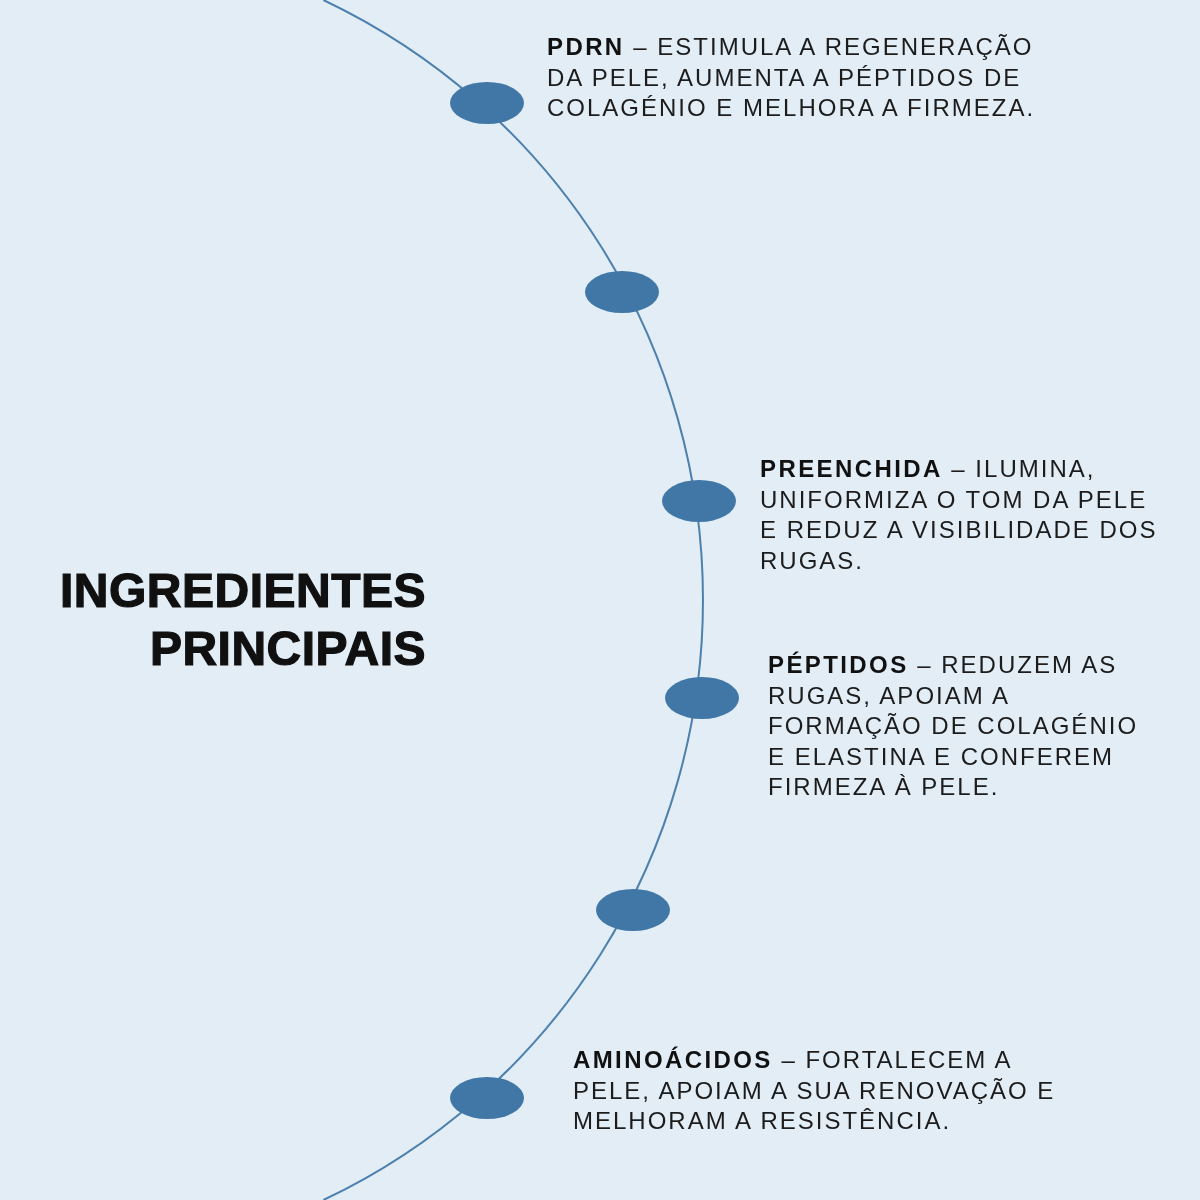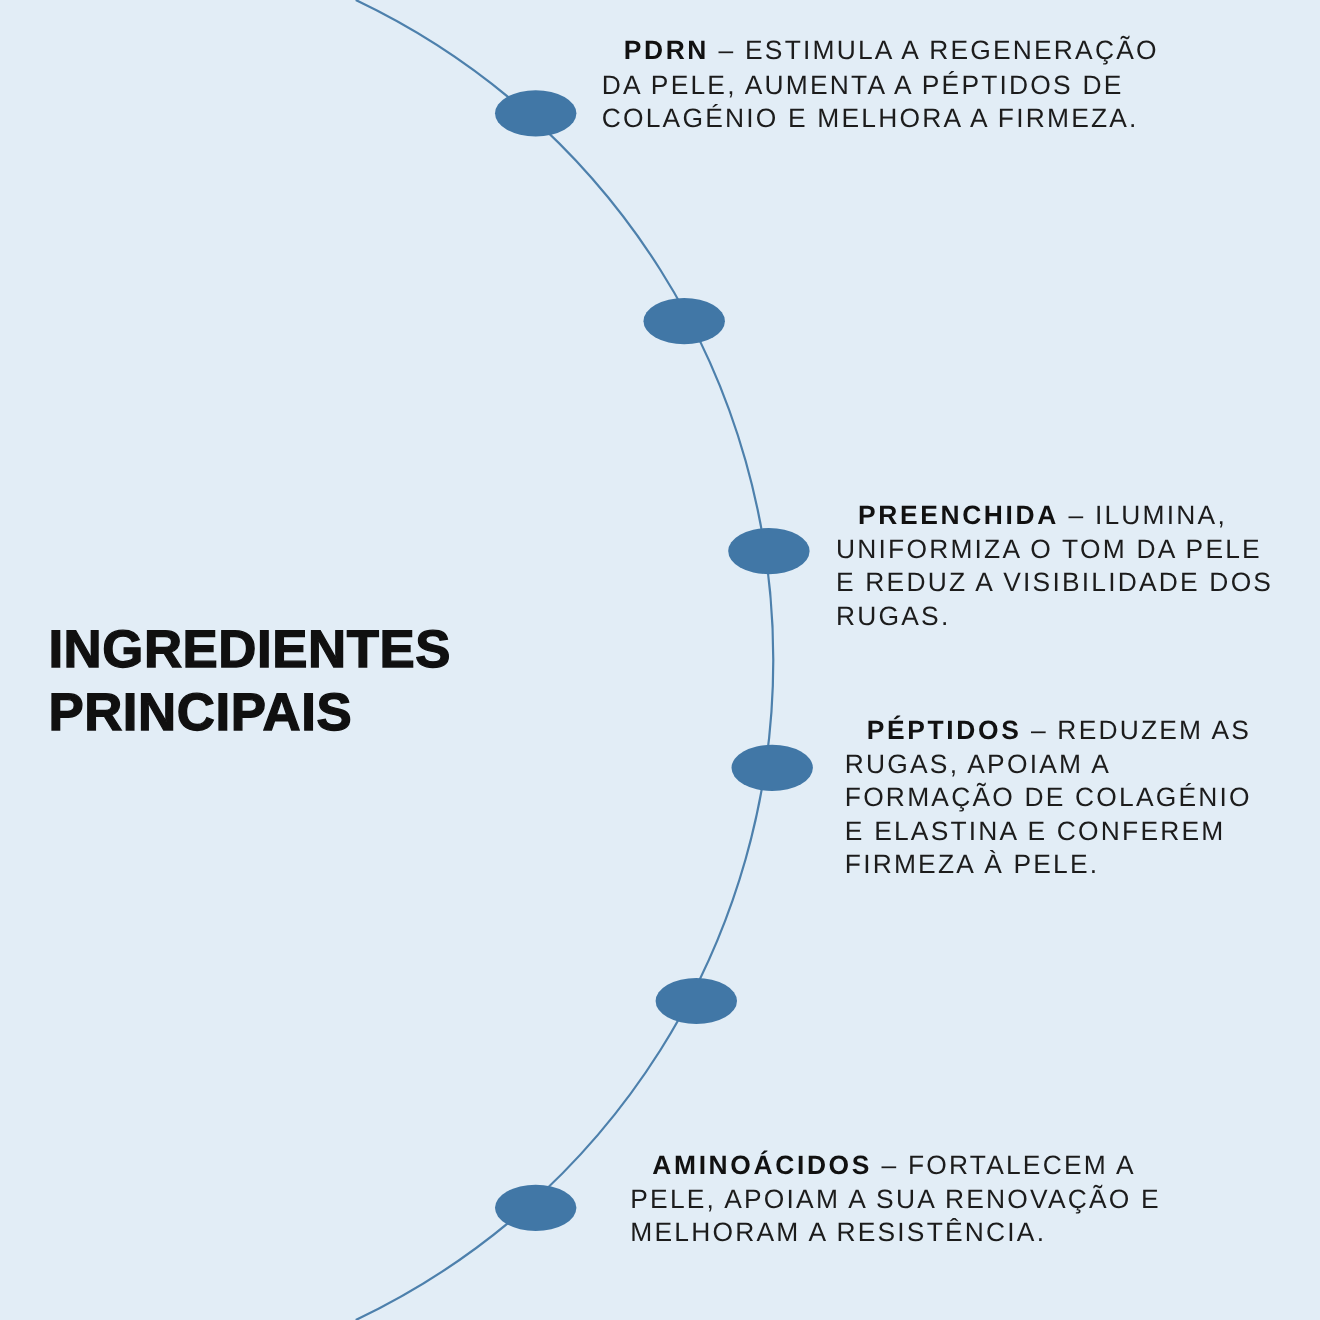--- a/index.html
+++ b/index.html
@@ -6,44 +6,44 @@
   .canvas {
     position:relative;
     width:1200px; height:1200px;
     background:#e2edf6;
     overflow:hidden;
     font-family:"Liberation Sans", sans-serif;
   }
   .arc-layer { position:absolute; left:0; top:0; }
   .title {
     position:absolute;
-    left:44px; top:562px;
+    left:60px; top:562px;
     font-size:48px;
     line-height:58px;
     font-weight:700;
     letter-spacing:0.5px;
     color:#101010;
     -webkit-text-stroke:1.2px #101010;
     white-space:pre-line;
     margin:0;
+    text-align:right;
   }
   .note {
     position:absolute;
     margin:0;
     font-size:24px;
     line-height:30.6px;
     letter-spacing:2px;
     color:#1c1c1c;
     white-space:pre-line;
   }
   .note strong {
     font-weight:700;
     letter-spacing:2.4px;
     color:#111111;
-    margin-left:20px;
   }
 </style>
 </head>
 <body>
 
 <div class="canvas" style="background: rgb(226, 237, 246);">
 
   <svg class="arc-layer" width="1200" height="1200" viewBox="0 0 1200 1200">
     <path d="M 323.4 0 A 664 664 0 0 1 323.4 1200" fill="none" stroke-width="2" stroke="#4d80ac"></path>
     <ellipse cx="487" cy="103" rx="37" ry="21" fill="#4177a6"></ellipse>

